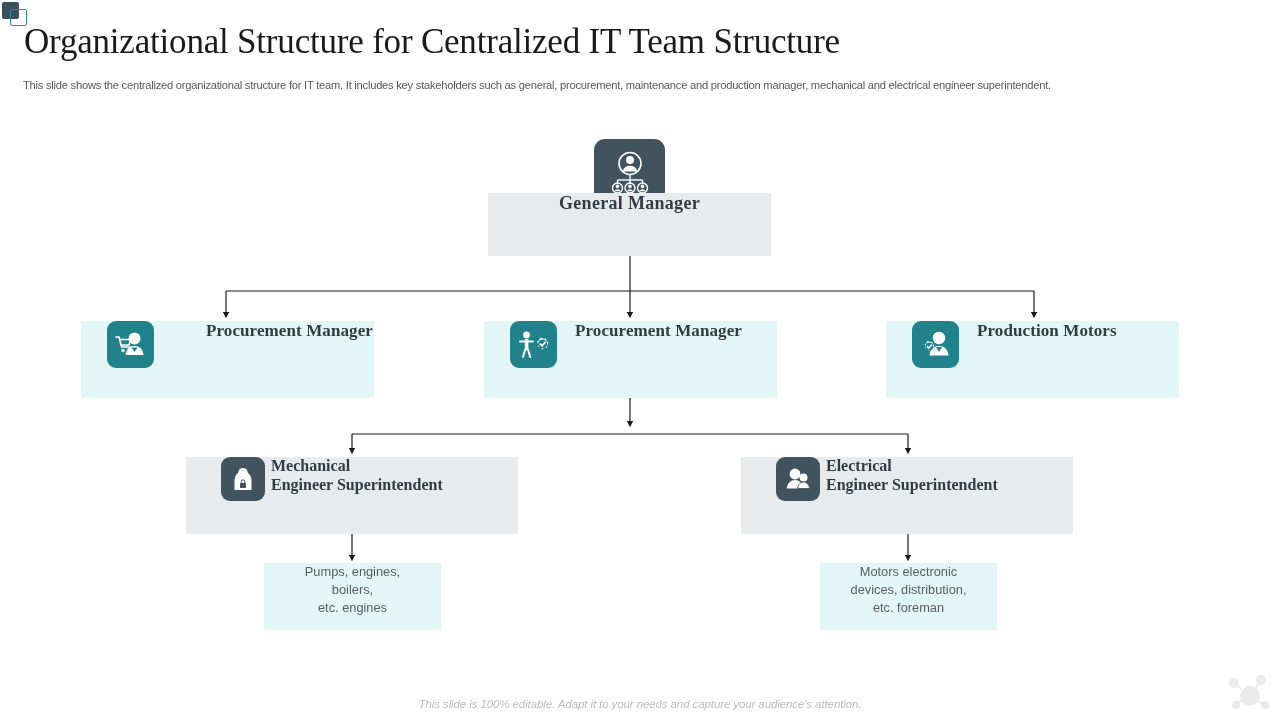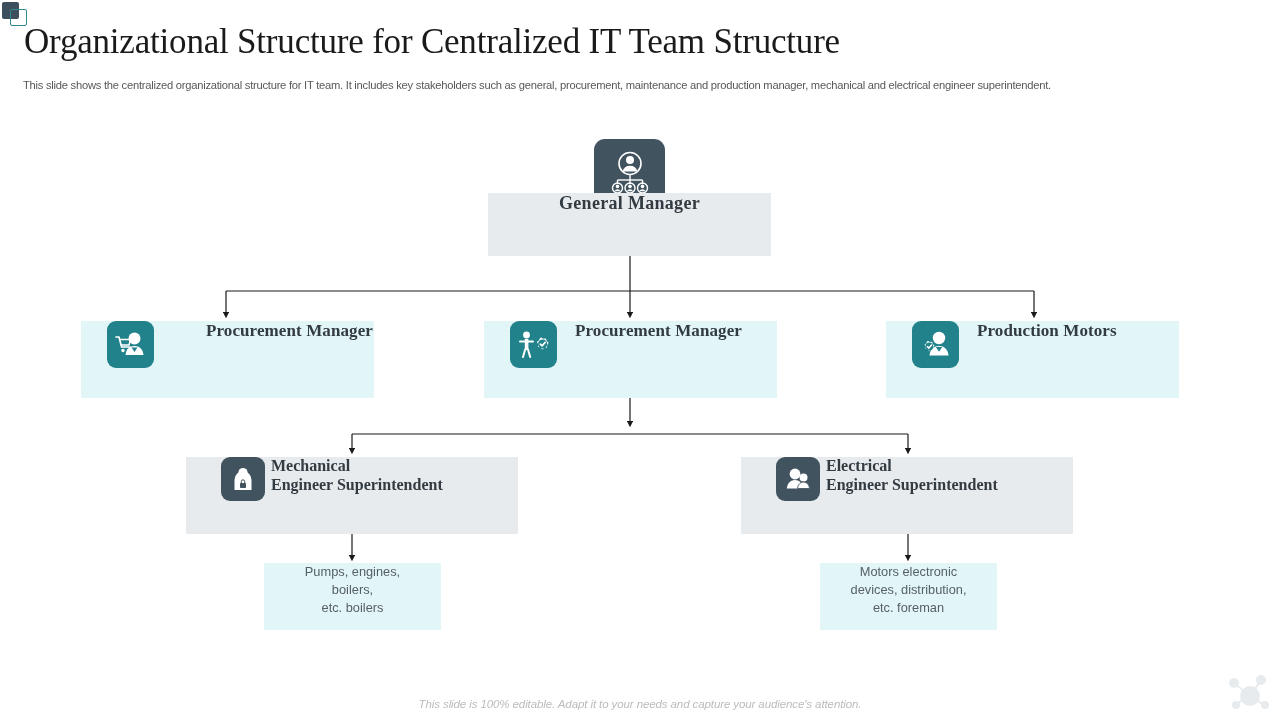--- a/index.html
+++ b/index.html
@@ -324,21 +324,21 @@
     <span class="node-label">
       <span>Electrical</span><br>
       <span>Engineer Superintendent</span>
     </span>
   </div>
 
   <div class="node mint row-leaf" id="pumps-box">
     <span class="leaf-text">
       <span>Pumps, engines,</span><br>
       <span>boilers,</span><br>
-      <span>etc. boilers</span>
+      <span>etc. engines</span>
     </span>
   </div>
 
   <div class="node mint row-leaf" id="motors-box">
     <span class="leaf-text">
       <span>Motors electronic</span><br>
       <span>devices, distribution,</span><br>
       <span>etc. foreman</span>
     </span>
   </div>

